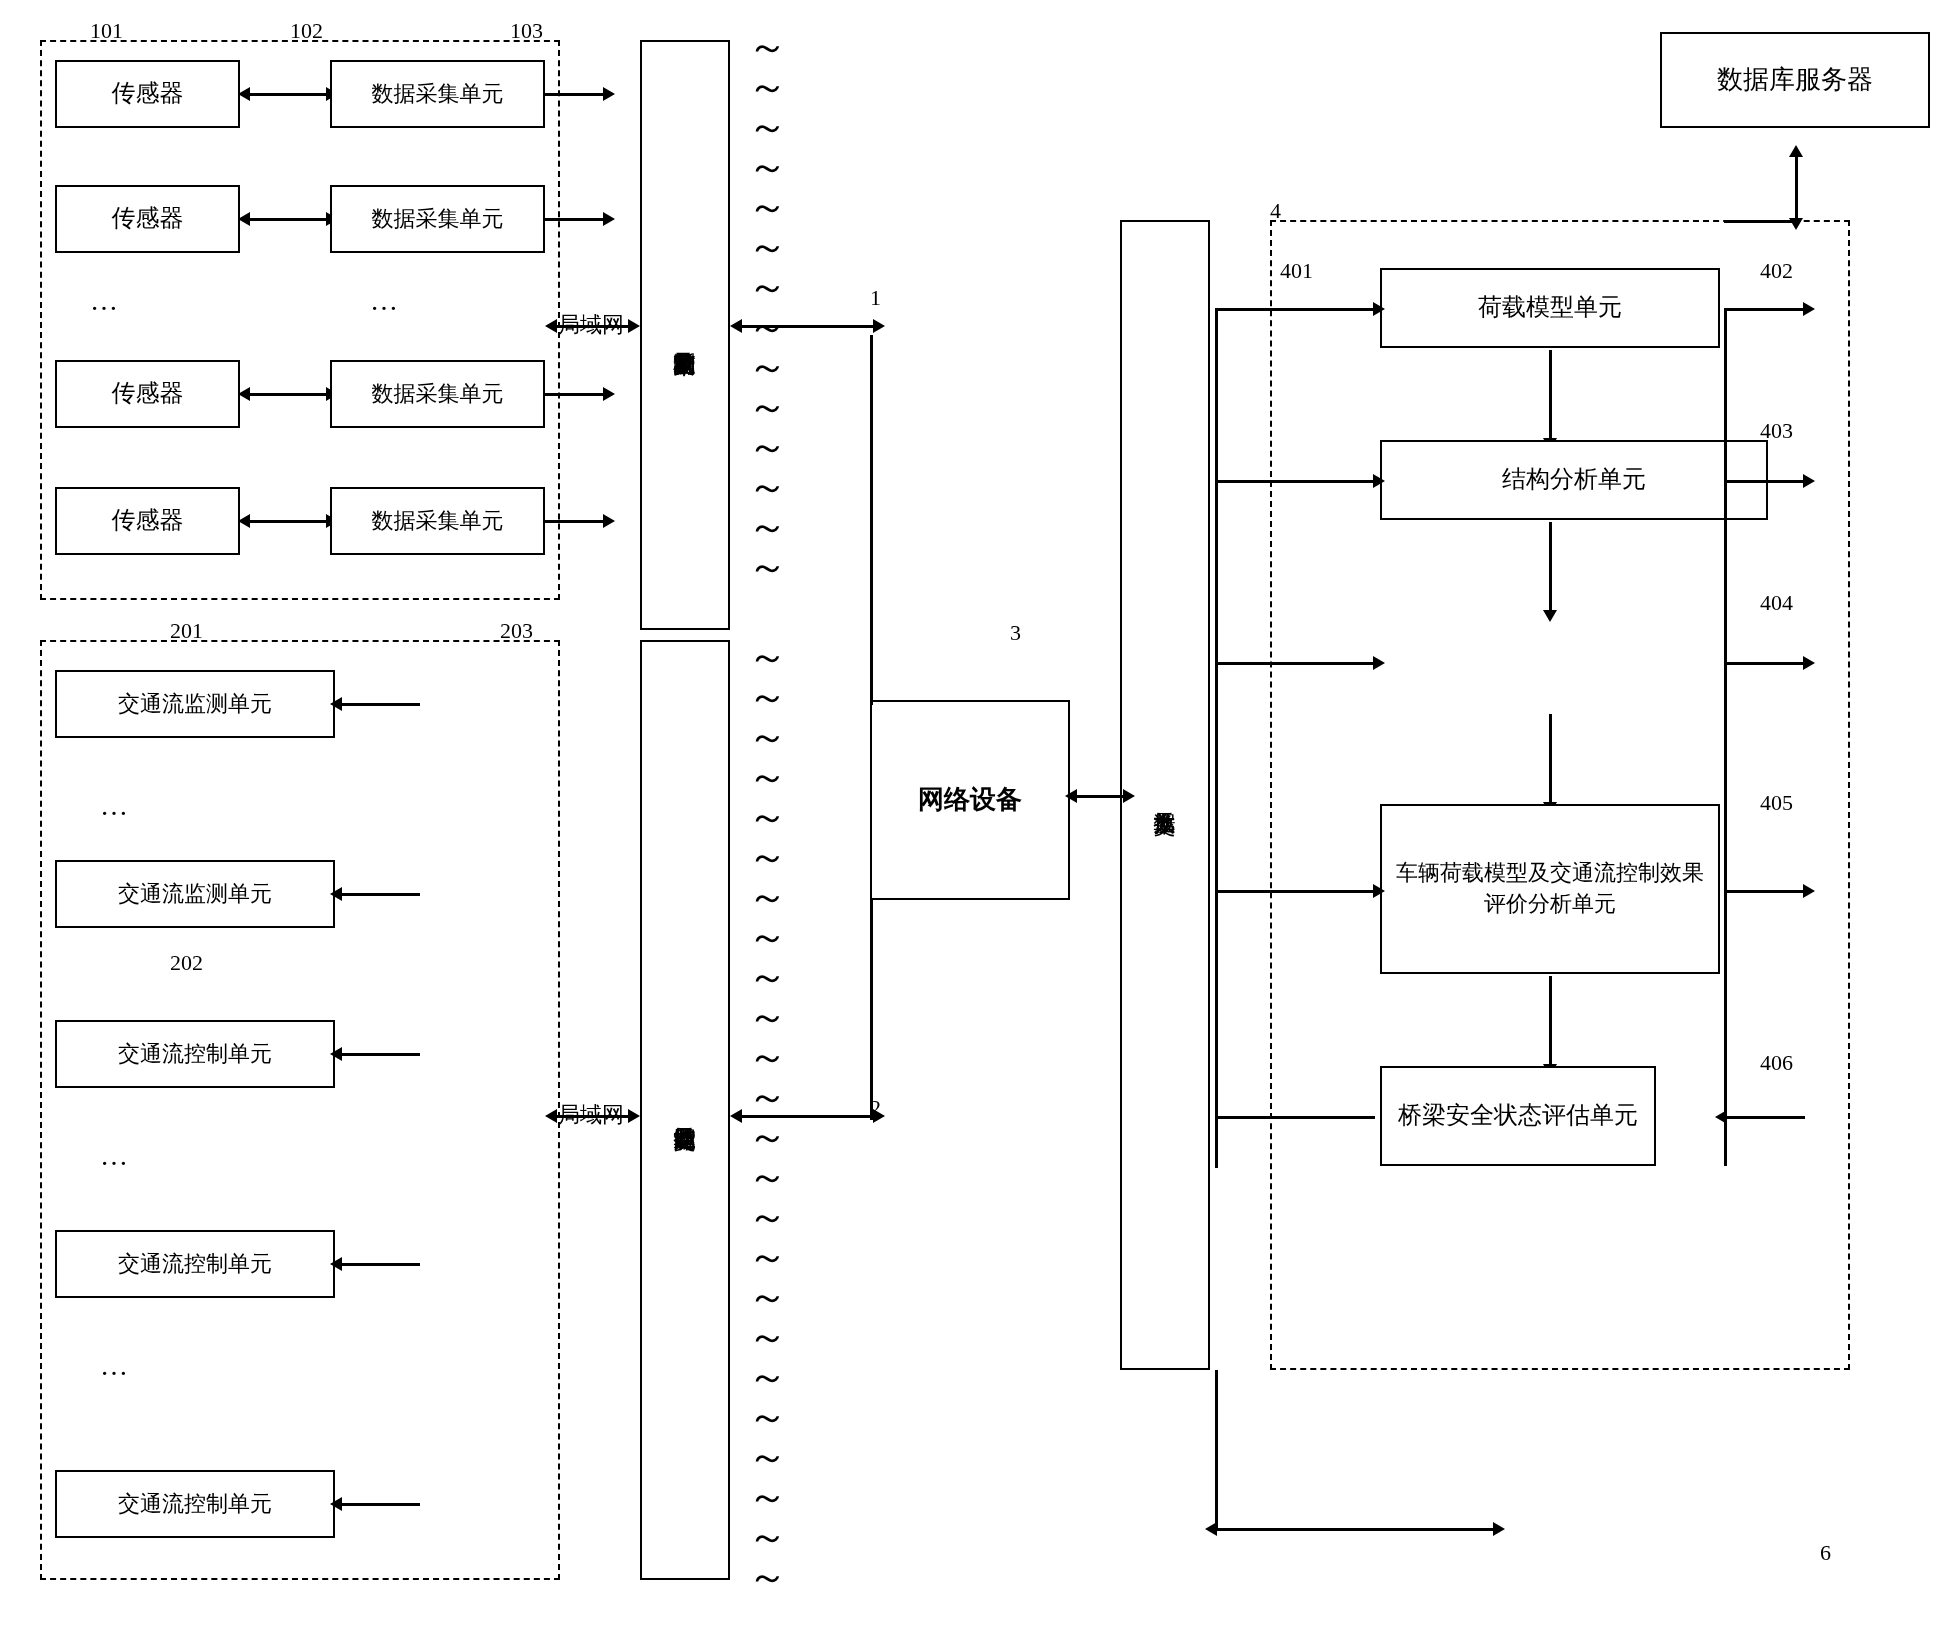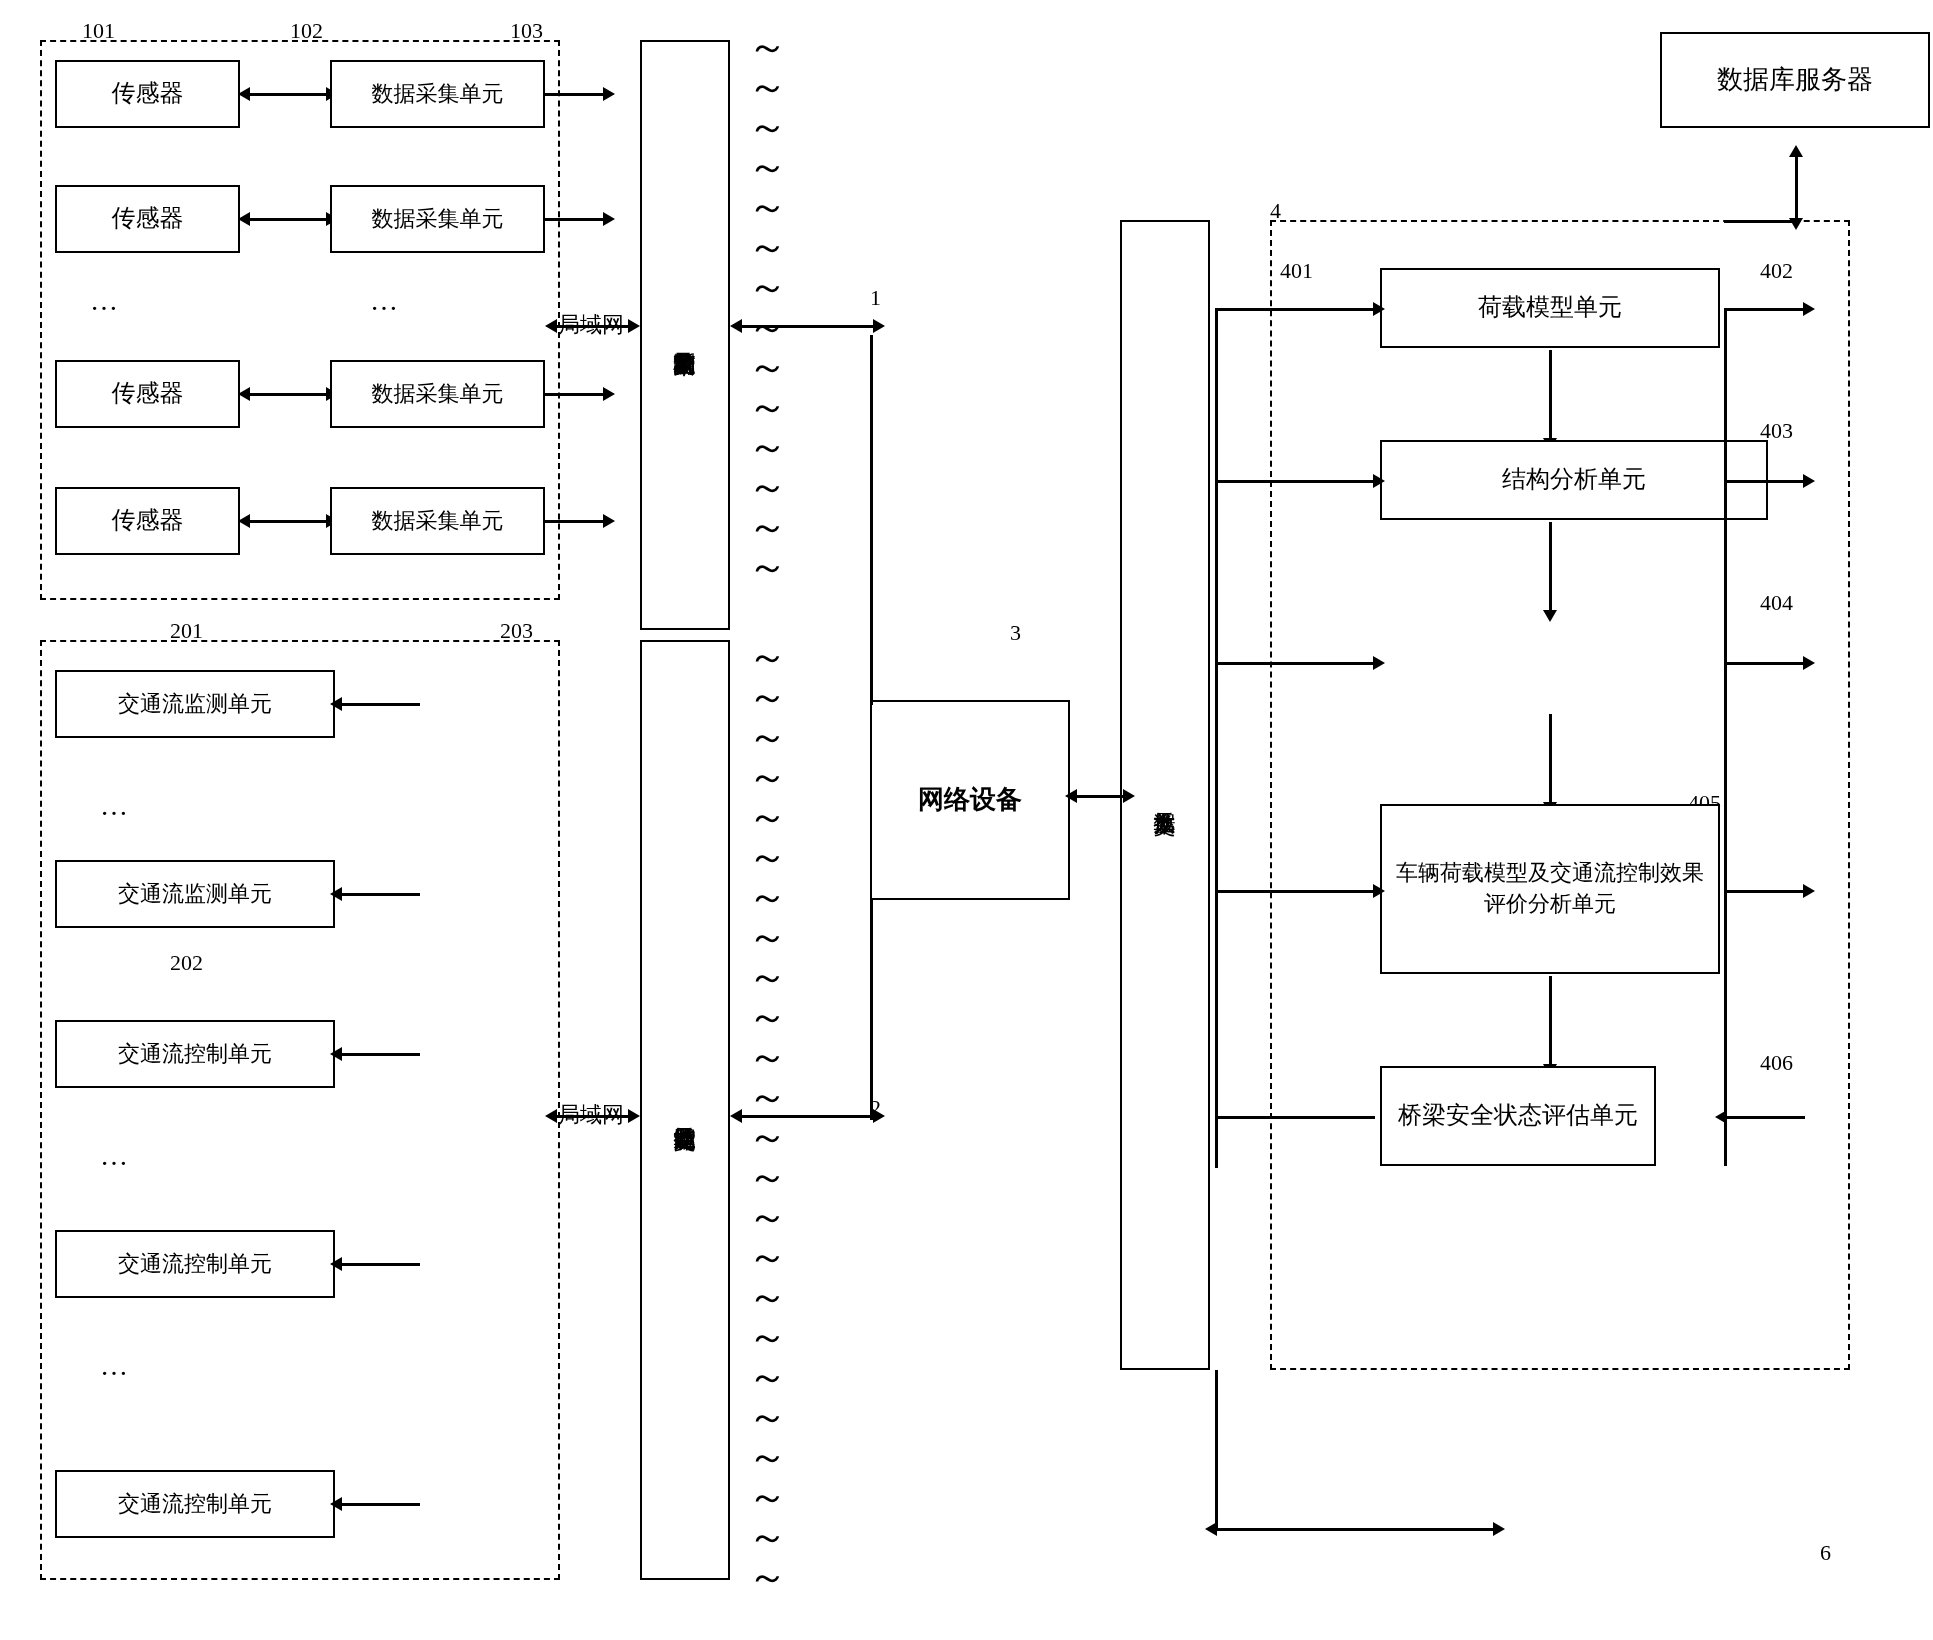--- a/index.html
+++ b/index.html
@@ -160,21 +160,21 @@
     }
 
   </style>
 </head>
 <body>
 
 <div class="diagram-container">
 
   <div class="dashed-region" style="left:40px; top:40px; width:520px; height:560px;"></div>
 
-  <span class="ref-label" style="left:82px; top:18px;">101</span>
+  <span class="ref-label" style="left:90px; top:18px;">101</span>
   <span class="ref-label" style="left:290px; top:18px;">102</span>
   <span class="ref-label" style="left:510px; top:18px;">103</span>
 
   <div class="box box-small" style="left:55px; top:60px; width:185px; height:68px; font-size:24px;">
     <span>传感器</span>
   </div>
 
   <div class="arrow-double-h" style="left:248px; top:93px; width:80px;"></div>
 
   <div class="box box-medium" style="left:330px; top:60px; width:215px; height:68px; font-size:22px;">
@@ -290,21 +290,21 @@
   <div class="arrow-double-h" style="left:1075px; top:795px; width:50px;"></div>
 
   <span class="ref-label" style="left:1270px; top:198px;">4</span>
 
   <div class="dashed-region" style="left:1270px; top:220px; width:580px; height:1150px;"></div>
 
   <span class="ref-label" style="left:1280px; top:258px;">401</span>
   <span class="ref-label" style="left:1760px; top:258px;">402</span>
   <span class="ref-label" style="left:1760px; top:418px;">403</span>
   <span class="ref-label" style="left:1760px; top:590px;">404</span>
-  <span class="ref-label" style="left:1688px; top:790px;">405</span>
+  <span class="ref-label" style="left:1760px; top:790px;">405</span>
   <span class="ref-label" style="left:1760px; top:1050px;">406</span>
 
   <div class="box" style="left:1380px; top:268px; width:340px; height:80px; font-size:24px;">
     <span>荷载模型单元</span>
   </div>
 
   <div class="arrow-down-only" style="left:1549px; top:350px; height:90px;"></div>
 
   <div class="box" style="left:1380px; top:440px; width:388px; height:80px; font-size:24px;">
     <span>结构分析单元</span>

